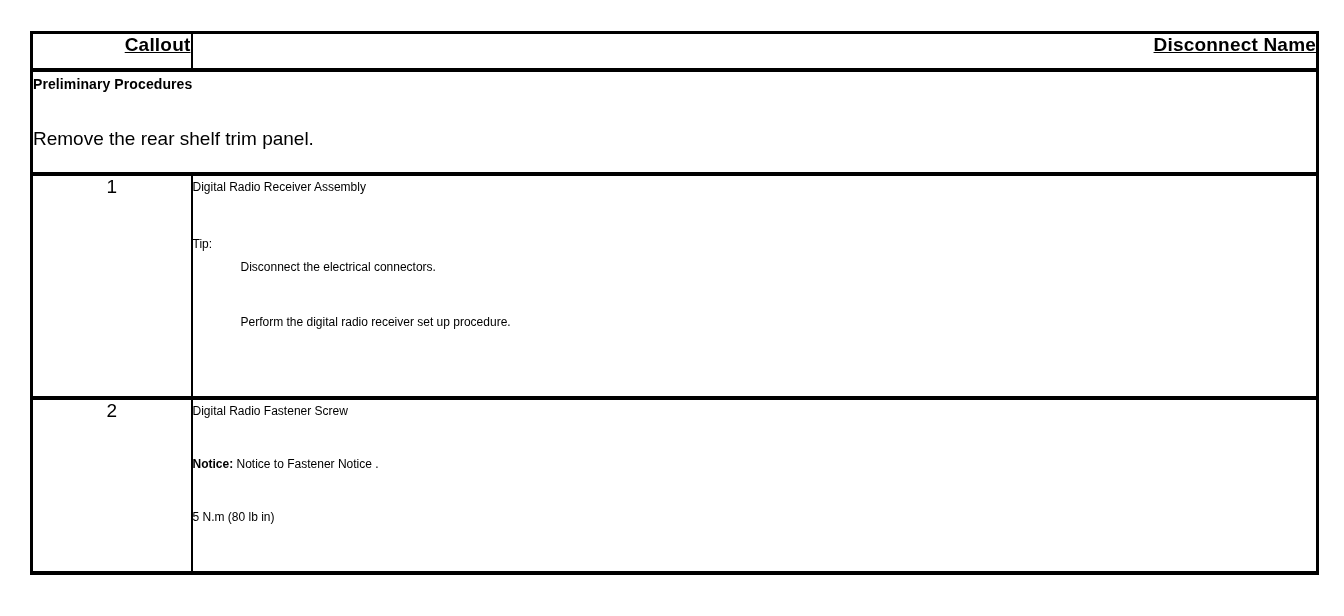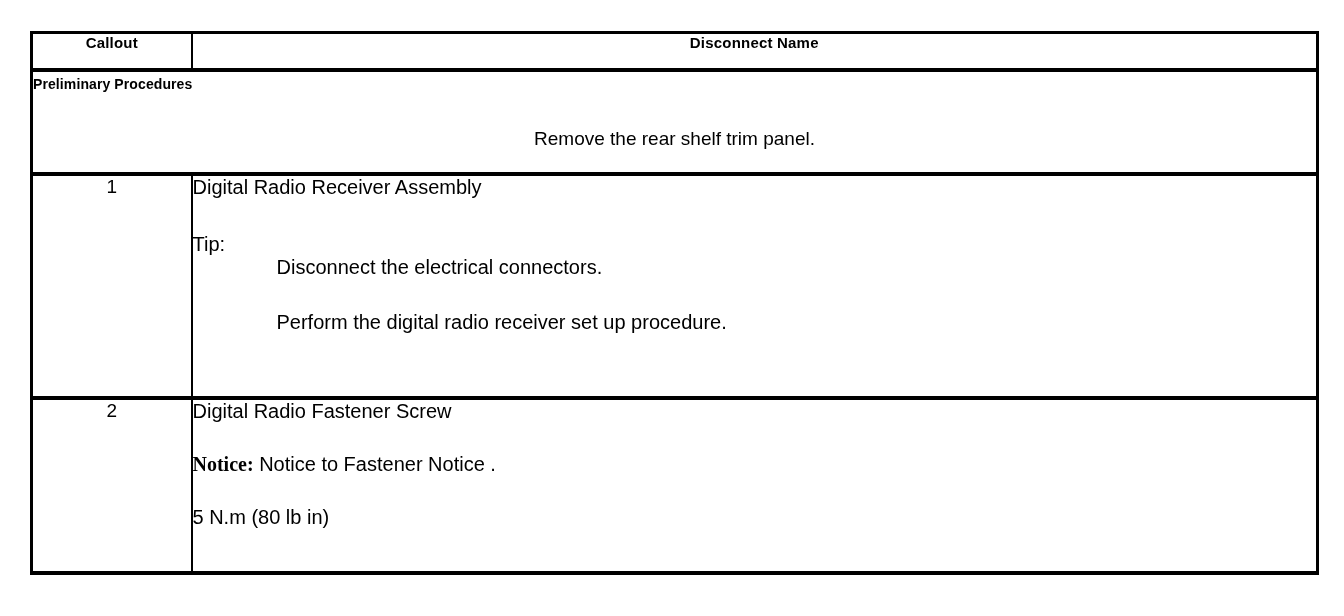--- a/index.html
+++ b/index.html
@@ -47,26 +47,27 @@
   }
 
   
   .comp-table {
     border: 3px solid #000000;
   }
 
   
   .hdr-cell {
     height: 34px;
-    text-align: center;
+    text-align: right;
     vertical-align: middle;
-    font-size: 15px;
+    font-size: 19px;
     font-weight: bold;
     letter-spacing: 0.2px;
     border-bottom: 4px solid #000000 !important;
+    text-decoration: underline;
   }
 
   
   .prelim-cell {
     border-bottom: 4px solid #000000 !important;
     border-top: 0 !important;
     padding: 5px 0 6px 6px;
     height: 100px;
   }
   .prelim-title {
@@ -77,21 +78,20 @@
     letter-spacing: 0.1px;
   }
   .prelim-spacer {
     height: 27px;
   }
   .prelim-step {
     font-size: 19px;
     font-weight: normal;
     line-height: 23px;
     margin: 0;
-    text-align: center;
   }
 
   
   .callout-cell {
     text-align: center;
     vertical-align: middle;
     font-size: 19px;
     font-weight: normal;
     border-right: 3px solid #000000;
     border-bottom: 4px solid #000000 !important;
@@ -101,33 +101,33 @@
     border-bottom: 4px solid #000000 !important;
   }
 
   .row-1 .callout-cell,
   .row-1 .name-cell { height: 220px; }
 
   .row-2 .callout-cell,
   .row-2 .name-cell { height: 171px; }
 
   .line {
-    font-size: 20px;
+    font-size: 12px;
     font-weight: normal;
     line-height: 23px;
     white-space: pre;
   }
   .line.bold { font-weight: normal; }
-  .line.indent { padding-left: 84px; }
+  .line.indent { padding-left: 48px; }
 
   .gap-sm { height: 32px; }
   .gap-md { height: 34px; }
   .gap-lg { height: 30px; }
 
-  .inline-bold { font-weight: bold; font-family: Liberation Serif, serif; }
+  .inline-bold { font-weight: bold; }
 </style>
 </head>
 <body>
 
 <div class="sheet">
 
   <table class="comp-table">
     <colgroup>
       <col class="col-callout">
       <col class="col-name">

